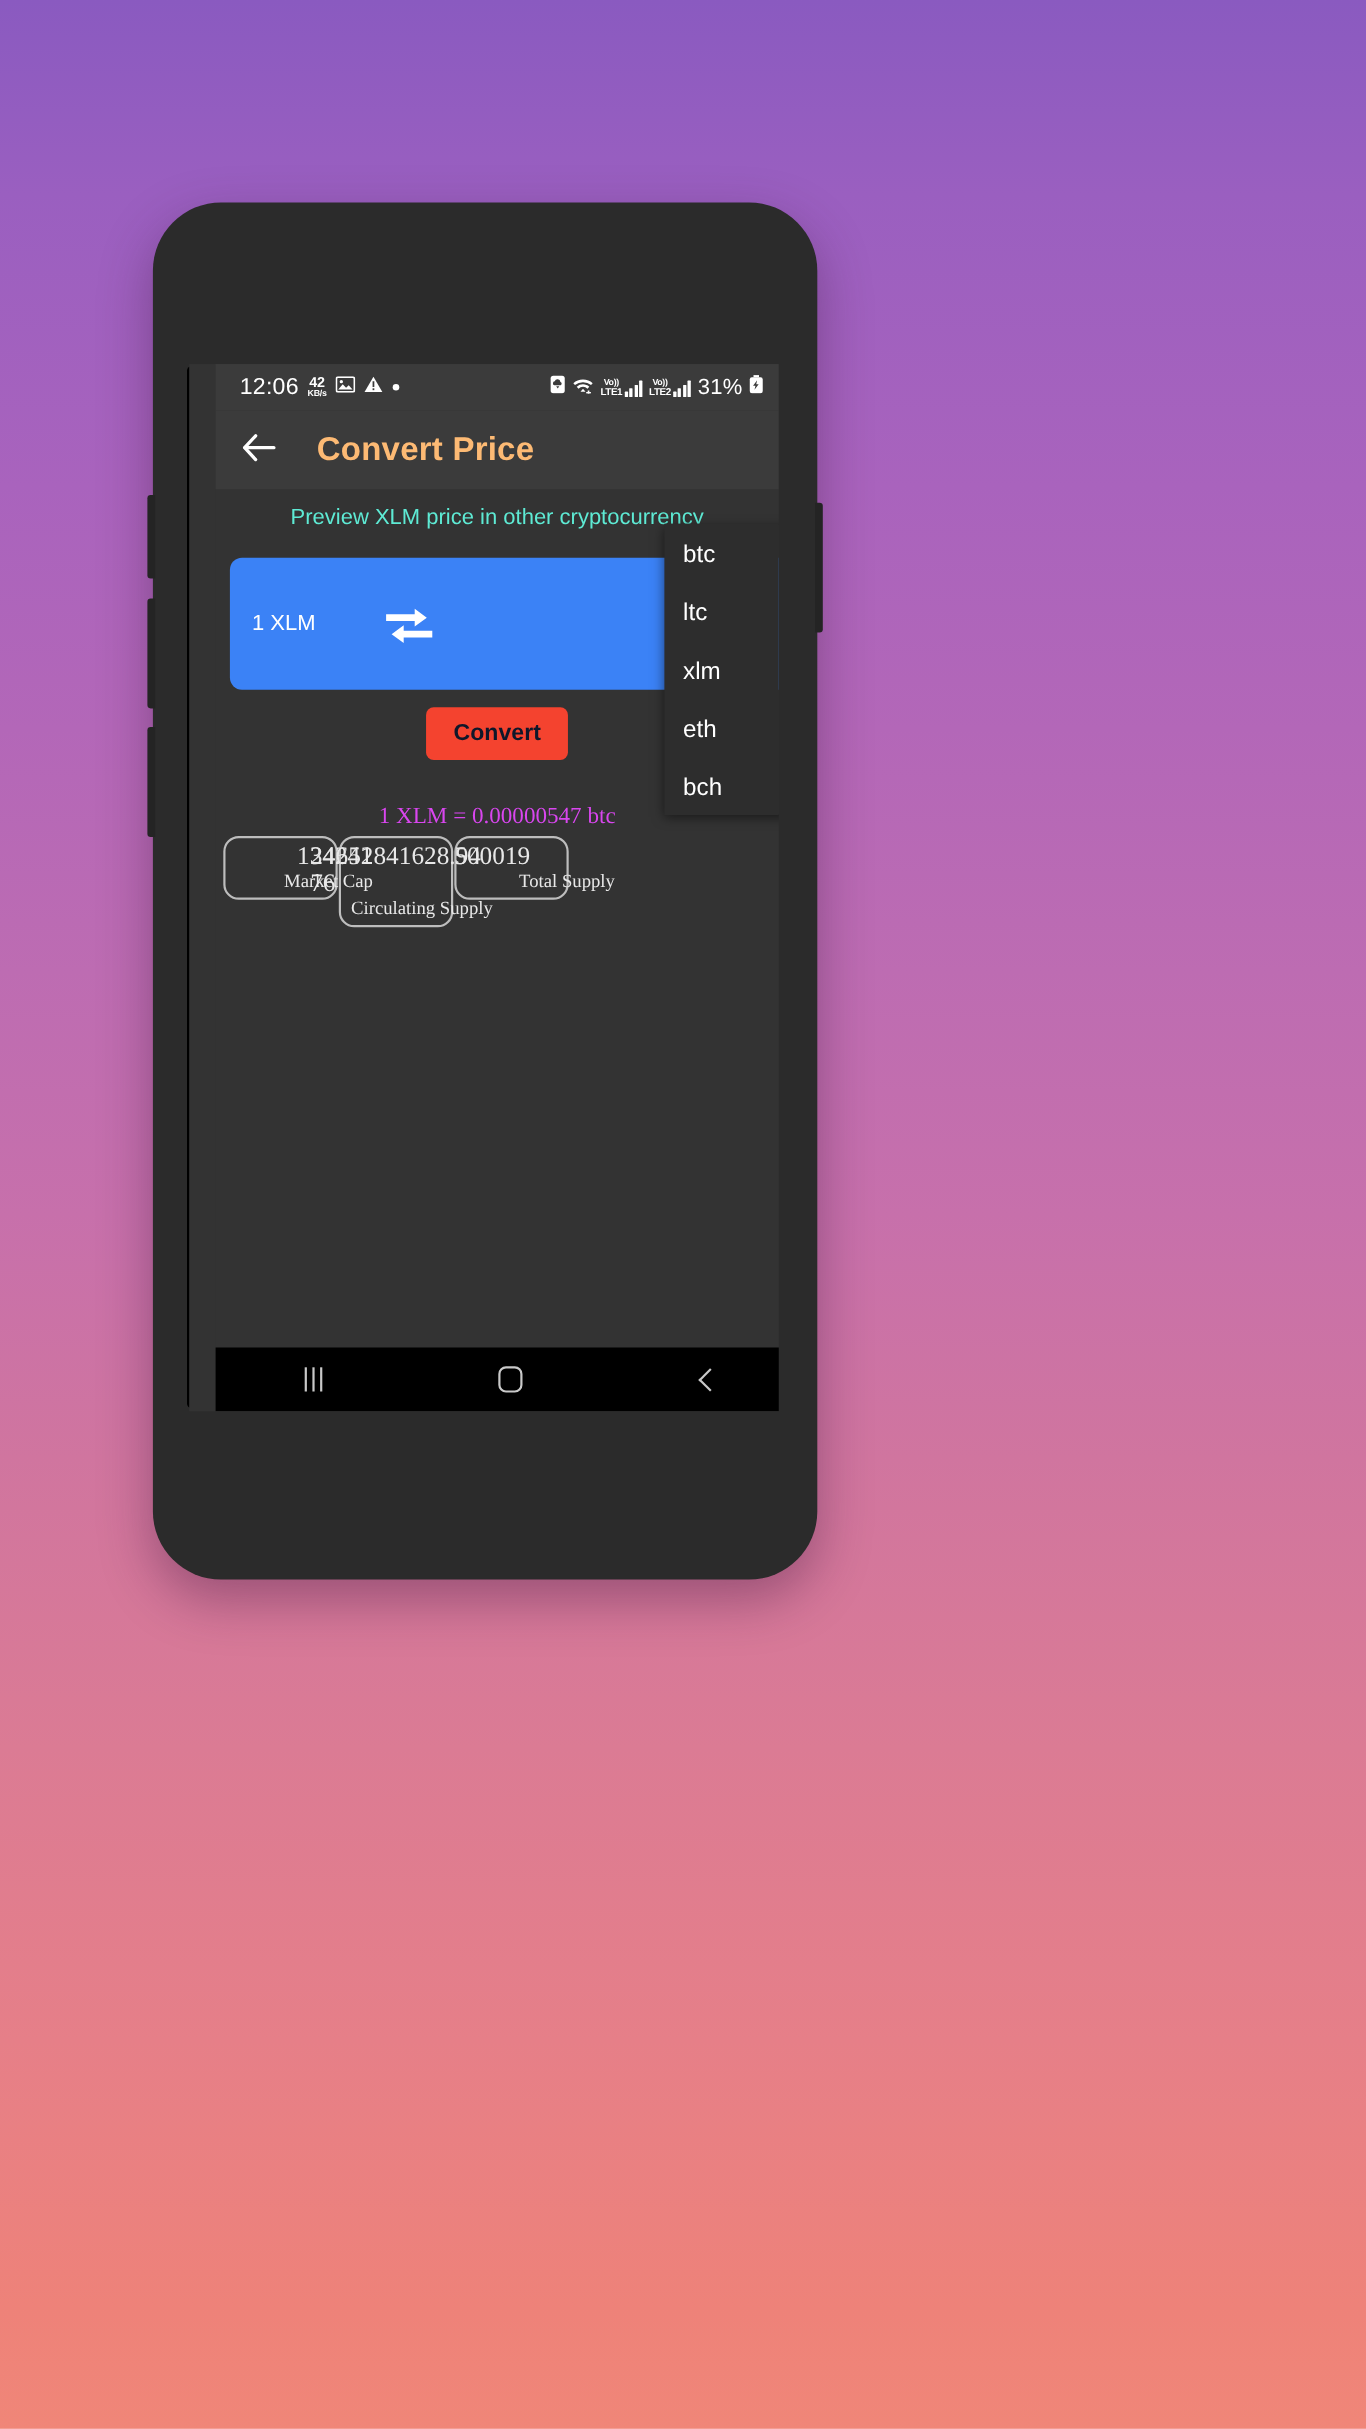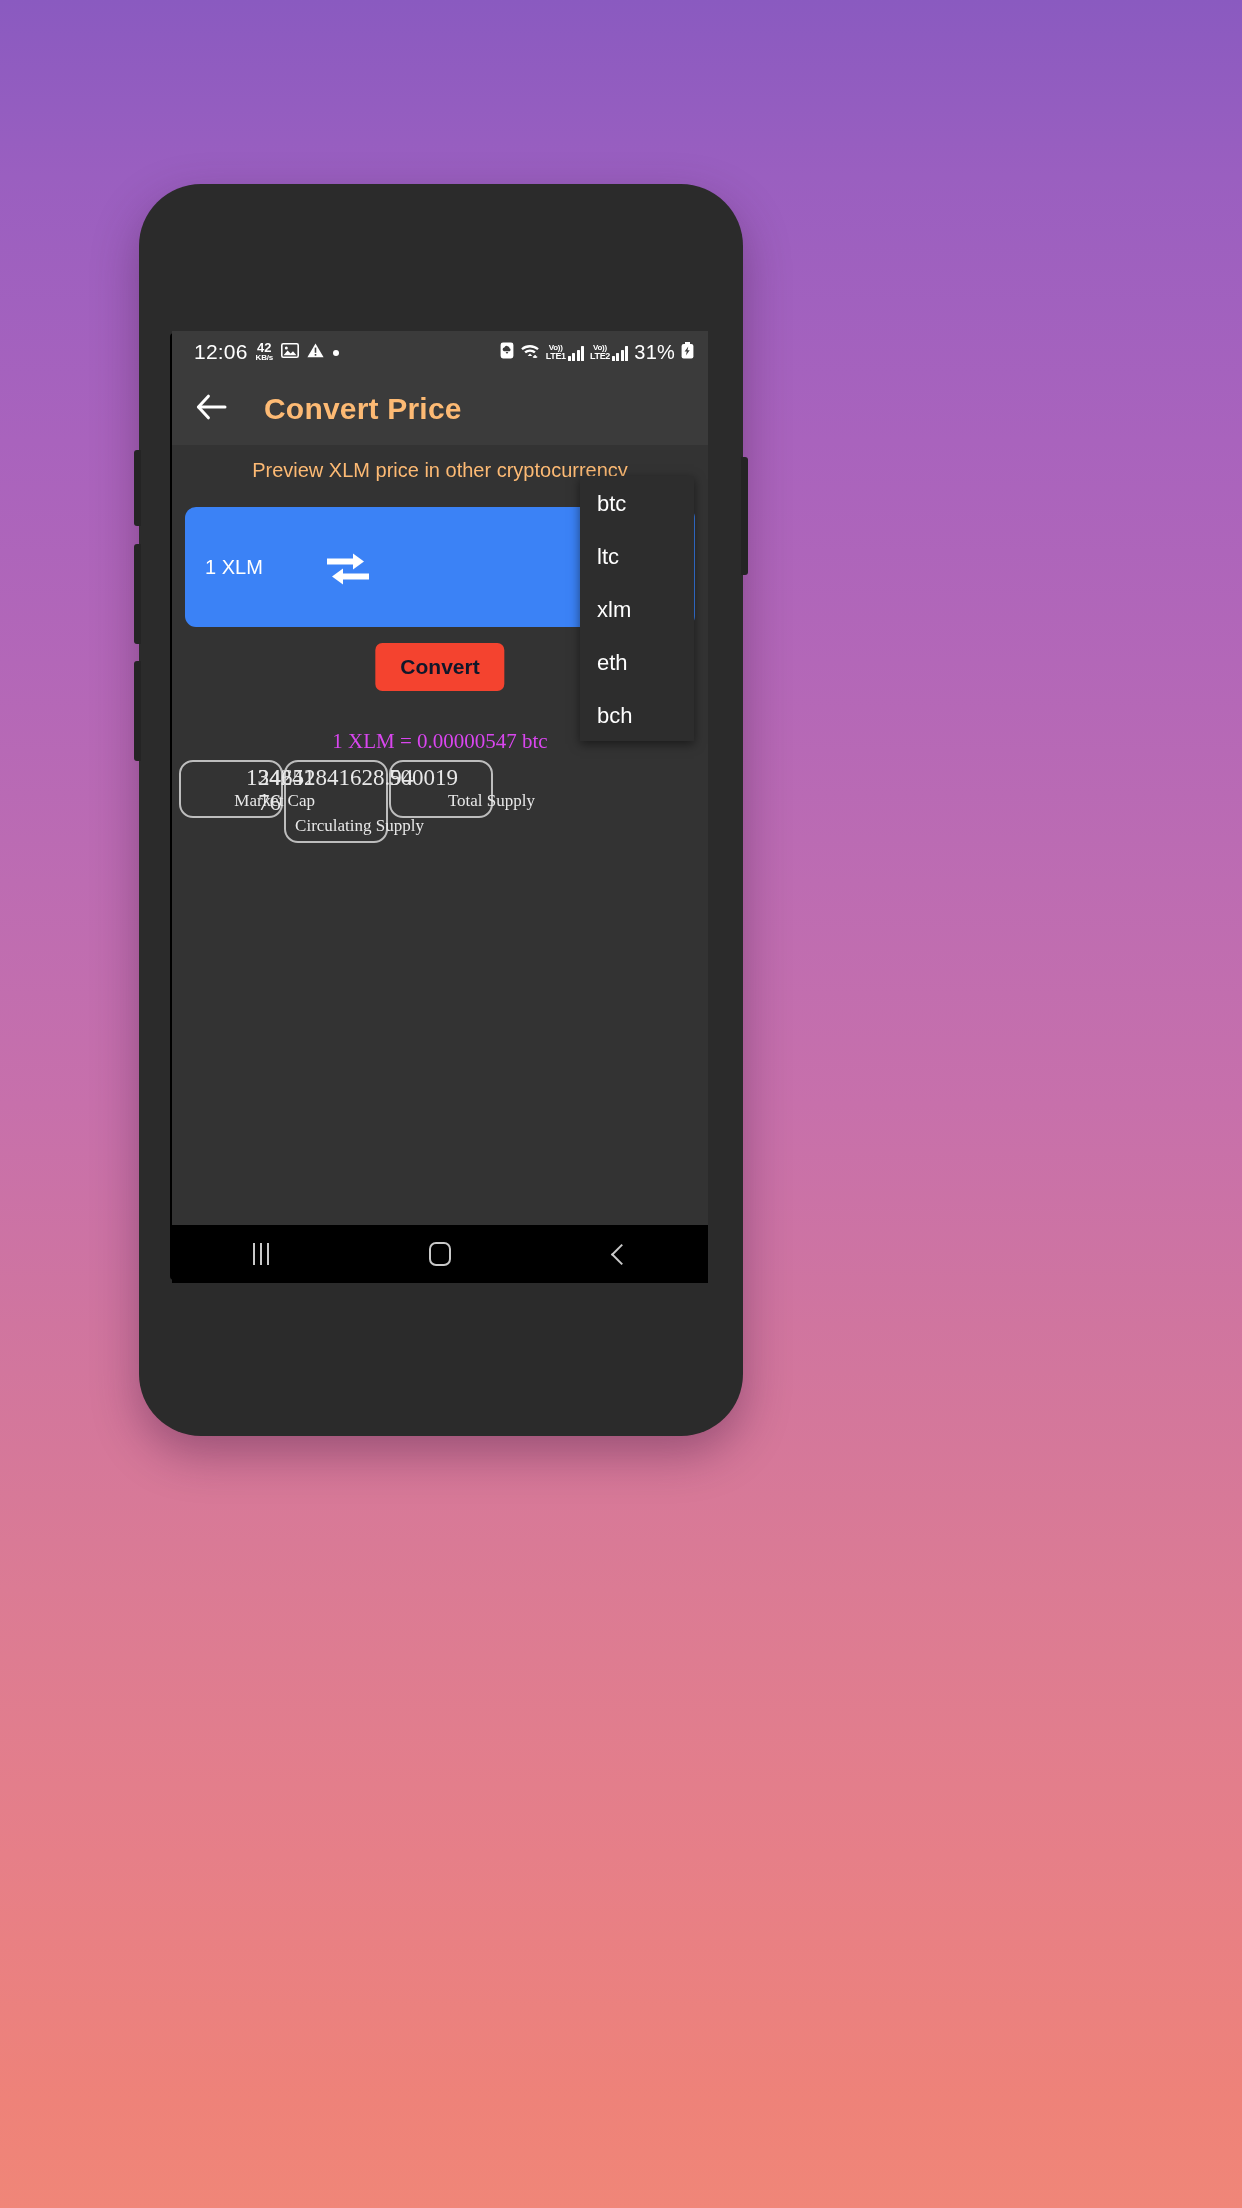--- a/index.html
+++ b/index.html
@@ -57,20 +57,21 @@
     background: #242424; border-radius: 0 3px 3px 0;
   }
 
   
   #screen {
     position: absolute;
     left: 172px; top: 331px;
     width: 536px; height: 952px;
     background: #333333;
     overflow: hidden;
+    padding-left: 24px;
   }
 
   
   #statusbar {
     height: 42px;
     background: #3b3b3b;
     display: flex;
     align-items: center;
     padding: 0 14px 0 22px;
     color: #ffffff;
@@ -116,21 +117,21 @@
     font-size: 30px;
     font-weight: bold;
     letter-spacing: .2px;
   }
 
   
   #content { position: relative; height: 838px; background: #333333; }
 
   #subtitle {
     text-align: center;
-    color: #fdba74;
+    color: #5eead4;
     font-size: 20px;
     padding-top: 14px;
   }
 
   #convert-card {
     position: absolute;
     left: 13px; top: 62px;
     width: 510px; height: 120px;
     background: #3b82f6;
     border-radius: 11px;

